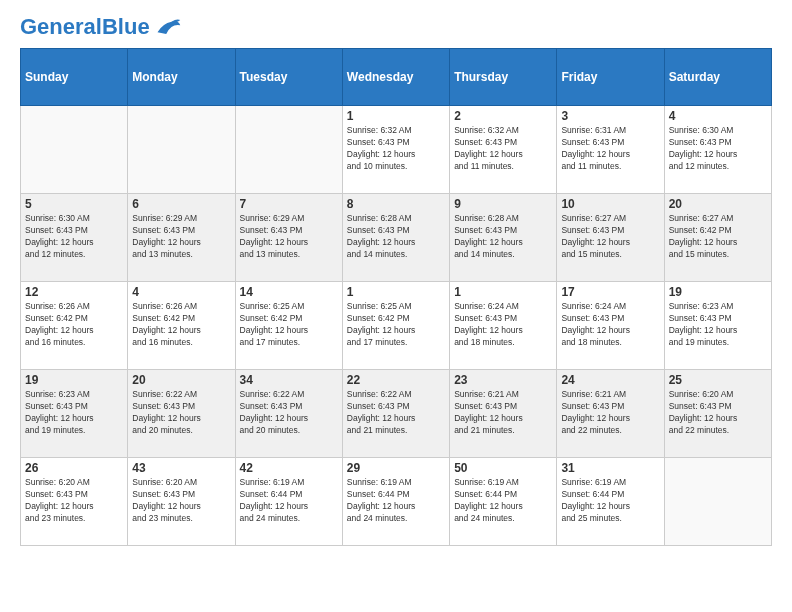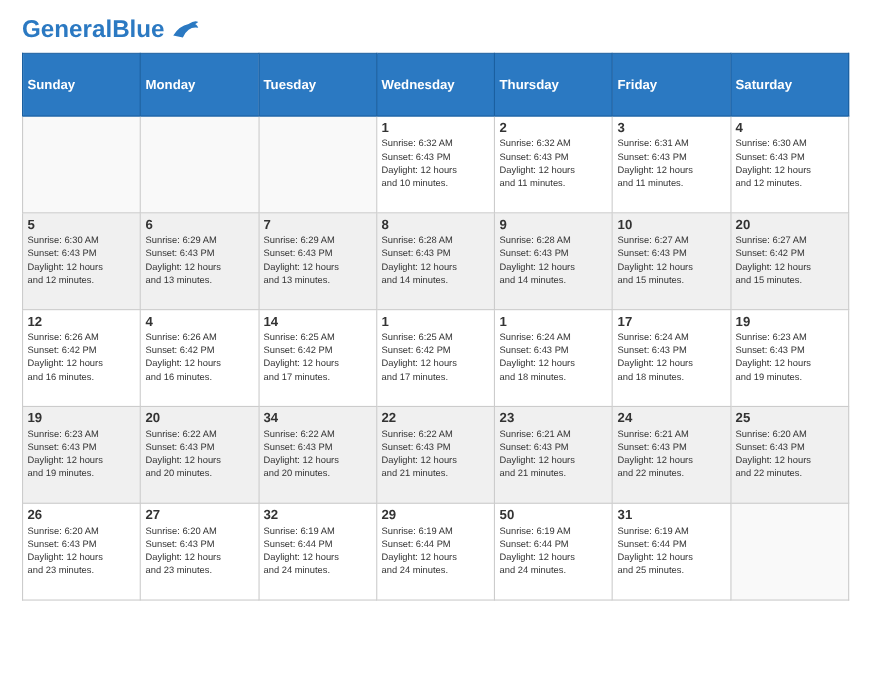--- a/index.html
+++ b/index.html
@@ -245,25 +245,25 @@
             <div class="day-num">25</div>
             <div class="day-info">Sunrise: 6:20 AM<br>Sunset: 6:43 PM<br>Daylight: 12 hours<br>and 22 minutes.</div>
           </td>
         </tr>
         <tr class="row-white">
           <td>
             <div class="day-num">26</div>
             <div class="day-info">Sunrise: 6:20 AM<br>Sunset: 6:43 PM<br>Daylight: 12 hours<br>and 23 minutes.</div>
           </td>
           <td>
-            <div class="day-num">27</div>
+            <div class="day-num">43</div>
             <div class="day-info">Sunrise: 6:20 AM<br>Sunset: 6:43 PM<br>Daylight: 12 hours<br>and 23 minutes.</div>
           </td>
           <td>
-            <div class="day-num">32</div>
+            <div class="day-num">42</div>
             <div class="day-info">Sunrise: 6:19 AM<br>Sunset: 6:44 PM<br>Daylight: 12 hours<br>and 24 minutes.</div>
           </td>
           <td>
             <div class="day-num">29</div>
             <div class="day-info">Sunrise: 6:19 AM<br>Sunset: 6:44 PM<br>Daylight: 12 hours<br>and 24 minutes.</div>
           </td>
           <td>
             <div class="day-num">50</div>
             <div class="day-info">Sunrise: 6:19 AM<br>Sunset: 6:44 PM<br>Daylight: 12 hours<br>and 24 minutes.</div>
           </td>

